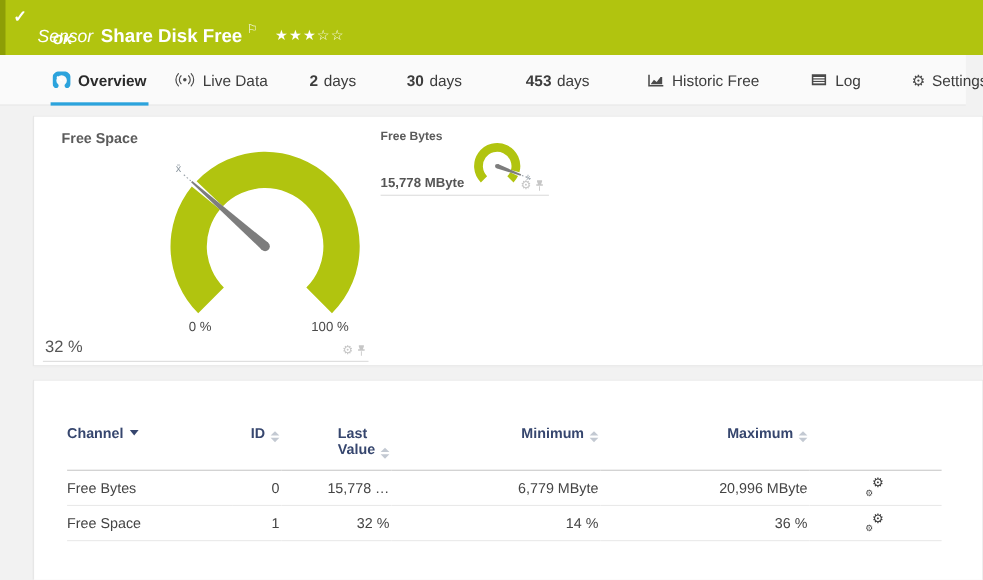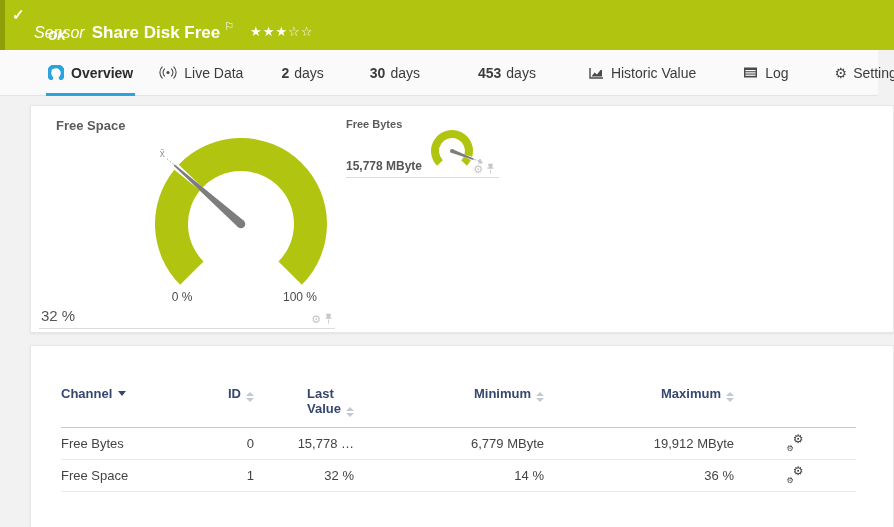--- a/index.html
+++ b/index.html
@@ -132,21 +132,21 @@
     <span class="num">453</span>
     <span>days</span>
   </div>
   <div class="tab" id="tab5">
     <span class="ticon">
       <svg width="16" height="14" viewBox="0 0 16 14">
           <path d="M2 2 v10 h13" stroke="#4a4a4a" stroke-width="1.4" fill="none"></path>
           <path d="M3.5 10.5 l3-4 2.5 2 3.5-4.5 1.5 0 v6.5z" fill="#4a4a4a"></path>
         </svg>
     </span>
-    <span>Historic Value</span>
+    <span>Historic Free</span>
   </div>
   <div class="tab" id="tab6">
     <span class="ticon">
       <svg width="15" height="13" viewBox="0 0 15 13">
           <rect x="1" y="1.5" width="13" height="10" fill="#4a4a4a"></rect>
           <rect x="2.4" y="4" width="10.2" height="1.2" fill="#fff"></rect>
           <rect x="2.4" y="6.3" width="10.2" height="1.2" fill="#fff"></rect>
           <rect x="2.4" y="8.6" width="10.2" height="1.2" fill="#fff"></rect>
         </svg>
     </span>
@@ -233,21 +233,21 @@
             </span></th>
         <th></th>
       </tr>
     </thead>
     <tbody>
       <tr>
         <td class="l">Free Bytes</td>
         <td>0</td>
         <td>15,778 …</td>
         <td>6,779 MByte</td>
-        <td>19,912 MByte</td>
+        <td>20,996 MByte</td>
         <td class="c"><span class="chset"><span class="g1">⚙</span><span class="g2">⚙</span></span></td>
       </tr>
       <tr>
         <td class="l">Free Space</td>
         <td>1</td>
         <td>32 %</td>
         <td>14 %</td>
         <td>36 %</td>
         <td class="c"><span class="chset"><span class="g1">⚙</span><span class="g2">⚙</span></span></td>
       </tr>

